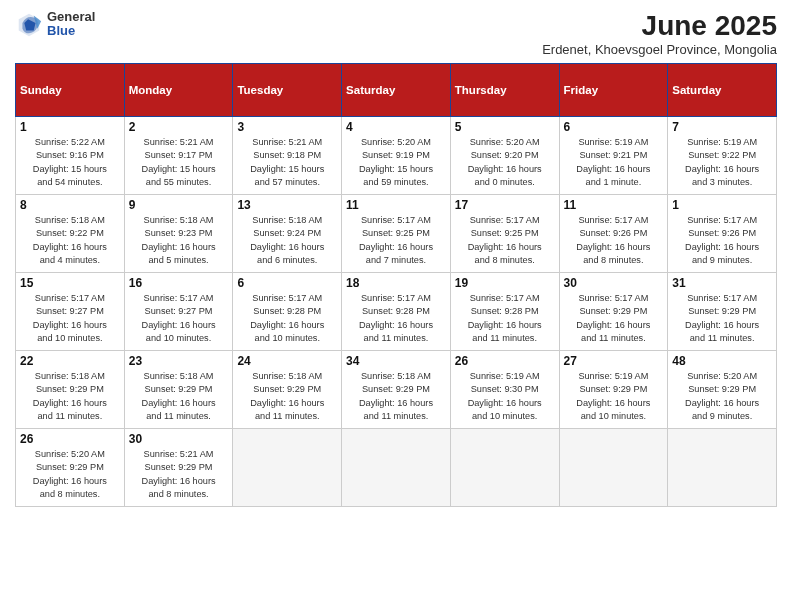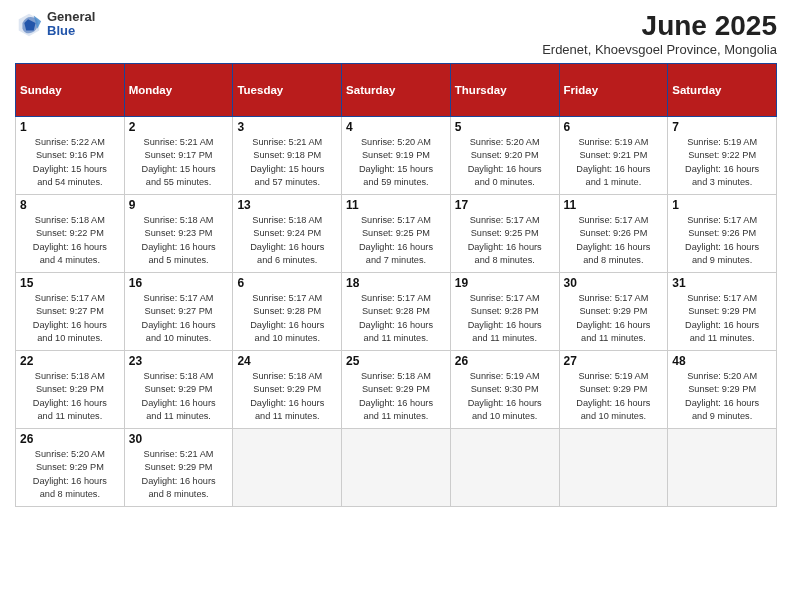--- a/index.html
+++ b/index.html
@@ -302,21 +302,21 @@
 and 11 minutes.</div>
           </td>
           <td>
             <span class="day-num">24</span>
             <div class="day-info" style="white-space: pre-line;">Sunrise: 5:18 AM
 Sunset: 9:29 PM
 Daylight: 16 hours
 and 11 minutes.</div>
           </td>
           <td>
-            <span class="day-num">25</span>
+            <span class="day-num">34</span>
             <div class="day-info" style="white-space: pre-line;">Sunrise: 5:18 AM
 Sunset: 9:29 PM
 Daylight: 16 hours
 and 11 minutes.</div>
           </td>
           <td>
             <span class="day-num">26</span>
             <div class="day-info" style="white-space: pre-line;">Sunrise: 5:19 AM
 Sunset: 9:30 PM
 Daylight: 16 hours

